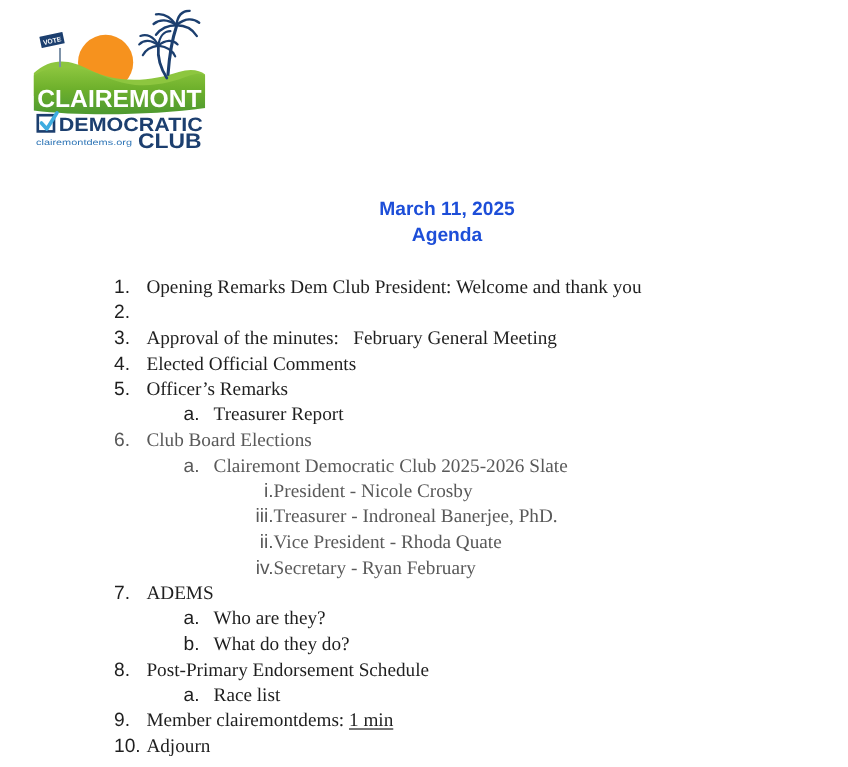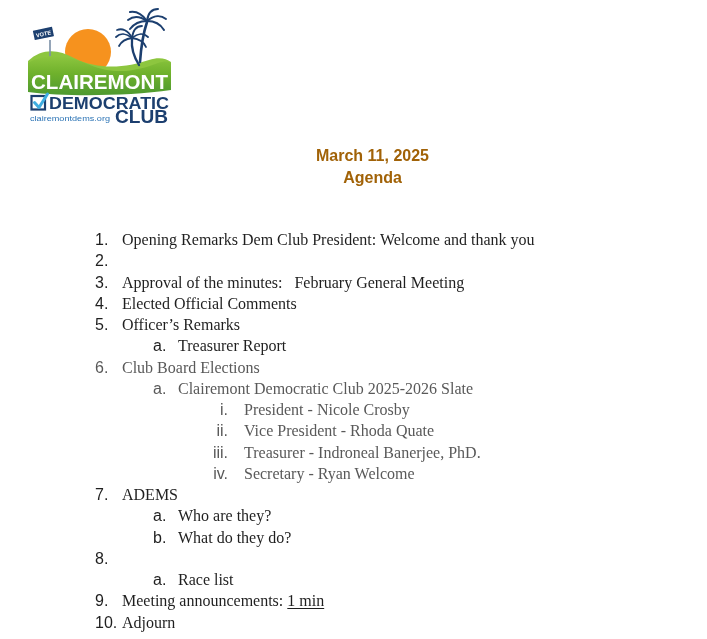--- a/index.html
+++ b/index.html
@@ -12,49 +12,49 @@
     font-family: "Liberation Sans", "DejaVu Sans", sans-serif;
     color: #1f1f1f;
   }
 
   
   .logo { position: absolute; left: 28px; top: 8px; width: 143px; height: 118px; }
 
   
   .title-block {
     position: absolute;
-    top: 145px;
+    top: 164px;
     left: 38px;
     width: 669px;
     text-align: center;
     font-size: 16px;
     font-weight: bold;
     line-height: 21.5px;
-    color: #a16207;
+    color: #1d4ed8;
   }
 
   
   .agenda {
     position: absolute;
     top: 229px;
     left: 0;
     width: 707px;
     font-size: 16px;
     color: #1f1f1f;
   }
   .item { display: flex; align-items: baseline; line-height: 21.25px; }
   .item .marker { flex: 0 0 auto; white-space: pre; }
   .item .text  { white-space: pre-wrap; font-family: Liberation Serif, serif; }
   .lvl1 { padding-left: 95px; }
   .lvl1 .marker { width: 27px; }
   .lvl2 { padding-left: 153px; }
   .lvl2 .marker { width: 25px; }
   .lvl3 { padding-left: 183px; }
   .lvl3 .marker { width: 45px; text-align: right; }
-  .lvl3 .text { margin-left: 16px; }
+  .lvl3 .text { margin-left: 0; }
   .gray { color: #595959; }
   .underline { text-decoration: underline; text-underline-offset: 2px; }
 </style>
 </head>
 <body>
 
 <div class="page">
 
   <svg class="logo" viewBox="0 0 143 118" aria-hidden="true">
 
@@ -149,53 +149,54 @@
     </div>
     <div class="item lvl2 gray">
       <span class="marker">a.</span>
       <span class="text">Clairemont Democratic Club 2025-2026 Slate</span>
     </div>
     <div class="item lvl3 gray">
       <span class="marker">i.</span>
       <span class="text">President - Nicole Crosby</span>
     </div>
     <div class="item lvl3 gray">
+      <span class="marker">iii.</span>
+      <span class="text">Treasurer - Indroneal Banerjee, PhD.</span>
+    </div>
+    <div class="item lvl3 gray">
       <span class="marker">ii.</span>
       <span class="text">Vice President - Rhoda Quate</span>
     </div>
     <div class="item lvl3 gray">
-      <span class="marker">iii.</span>
-      <span class="text">Treasurer - Indroneal Banerjee, PhD.</span>
-    </div>
-    <div class="item lvl3 gray">
       <span class="marker">iv.</span>
-      <span class="text">Secretary - Ryan Welcome</span>
+      <span class="text">Secretary - Ryan February</span>
     </div>
     <div class="item lvl1">
       <span class="marker">7.</span>
       <span class="text">ADEMS</span>
     </div>
     <div class="item lvl2">
       <span class="marker">a.</span>
       <span class="text">Who are they?</span>
     </div>
     <div class="item lvl2">
       <span class="marker">b.</span>
       <span class="text">What do they do?</span>
     </div>
     <div class="item lvl1">
       <span class="marker">8.</span>
+      <span class="text">Post-Primary Endorsement Schedule</span>
     </div>
     <div class="item lvl2">
       <span class="marker">a.</span>
       <span class="text">Race list</span>
     </div>
     <div class="item lvl1">
       <span class="marker">9.</span>
-      <span class="text"><span>Meeting announcements: </span><span class="underline">1 min</span></span>
+      <span class="text"><span>Member clairemontdems: </span><span class="underline">1 min</span></span>
     </div>
     <div class="item lvl1">
       <span class="marker">10.</span>
       <span class="text">Adjourn</span>
     </div>
   </div>
 
 </div>
 
 </body></html>

